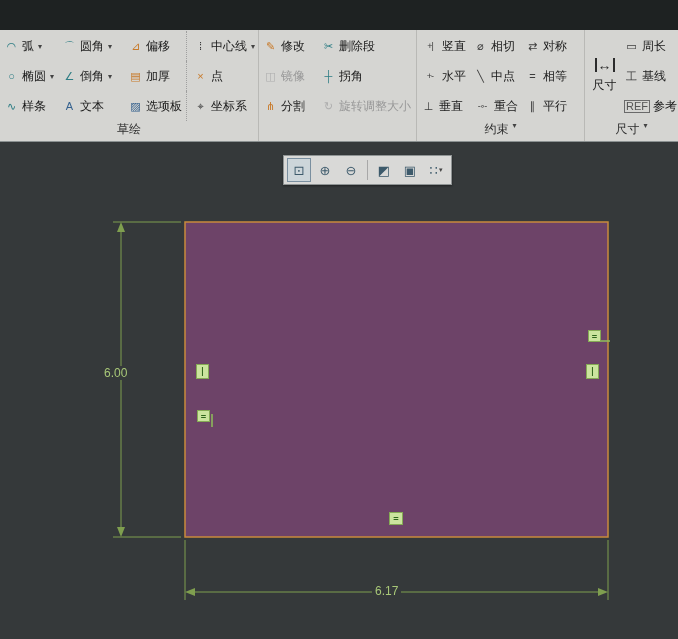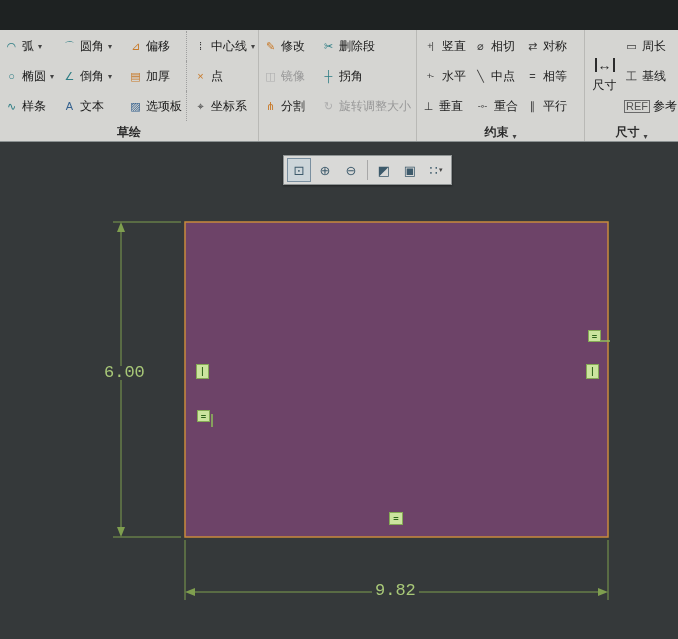--- a/index.html
+++ b/index.html
@@ -22,22 +22,22 @@
   .g-edit{width:158px;}
   .g-constrain{width:168px;}
   .g-dimension{width:94px;}
   .group-body{flex:1;display:grid;align-items:center;padding:1px 0 0 2px;}
   .sketch-grid{grid-template-columns:58px 66px 60px 72px;grid-auto-rows:30px;}
   .edit-grid{grid-template-columns:58px 96px;grid-auto-rows:30px;}
   .constrain-grid{grid-template-columns:52px 52px 58px;grid-auto-rows:30px;}
   .dim-body{flex:1;display:flex;padding:1px 0 0 2px;}
   .dim-col{display:grid;grid-auto-rows:30px;align-items:center;width:56px;}
   .group-label{
-    height:21px;display:flex;align-items:flex-end;justify-content:center;gap:4px;
-    font-size:12px;color:#2c2c2c;font-weight:bold;
+    height:21px;display:flex;align-items:flex-start;justify-content:center;gap:4px;
+    font-size:12px;color:#2c2c2c;
   }
   .group-label .dd{font-size:8px;color:#444;}
   .btn{
     display:flex;align-items:center;gap:3px;padding:0 2px;height:100%;
     font-size:12px;color:#1a1a1a;white-space:nowrap;cursor:default;
   }
   .btn .ic{width:15px;flex:none;text-align:center;font-size:11px;line-height:1;}
   .btn .ic.wide{width:18px;font-size:9px;letter-spacing:-1px;}
   .btn .dd{font-size:8px;color:#444;margin-left:1px;}
   .btn.disabled{color:#989898;}
@@ -76,22 +76,22 @@
   .vbtn{
     width:24px;height:24px;display:flex;align-items:center;justify-content:center;
     font-size:13px;color:#3d5a6b;cursor:default;
   }
   .vbtn.pressed{border:1px solid #7a8f9f;background:#cdd6da;box-sizing:border-box;}
   .vbtn .dd{font-size:7px;color:#444;margin-left:1px;}
   .vsep{width:1px;height:20px;background:#a8a8a8;margin:0 2px;}
   
   .dim-label{
     position:absolute;color:#a8c878;background:#35393a;
-    font-family:Liberation Mono, monospace;
-    font-size:17px;padding:0 3px;line-height:14px;
+    font-family:Liberation Sans, sans-serif;
+    font-size:12px;padding:0 3px;line-height:14px;
   }
   
   .marker{
     position:absolute;width:13px;height:13px;
     background:#cbe49e;border:1px solid #85aa55;color:#2f641c;
     display:flex;align-items:center;justify-content:center;
     font-size:9px;font-weight:bold;line-height:1;box-sizing:border-box;
     font-family:"DejaVu Sans Mono","Liberation Mono",monospace;
   }
 </style>
@@ -319,21 +319,21 @@
     <div class="vbtn">
       <span>▣</span>
     </div>
     <div class="vbtn">
       <span>∷</span>
       <span class="dd">▾</span>
     </div>
   </div>
 
   <div class="dim-label" style="left:101px;top:224px;">6.00</div>
-  <div class="dim-label" style="left:372px;top:442px;">9.82</div>
+  <div class="dim-label" style="left:372px;top:442px;">6.17</div>
 
   <div class="marker" style="left:196px;top:222px;height:15px;">|</div>
   <div class="marker" style="left:197px;top:268px;height:12px;">=</div>
   <div class="marker" style="left:588px;top:188px;height:12px;">=</div>
   <div class="marker" style="left:586px;top:222px;height:15px;">|</div>
   <div class="marker" style="left:389px;top:370px;height:13px;width:14px;">=</div>
 
 </div>
 
 </body></html>

